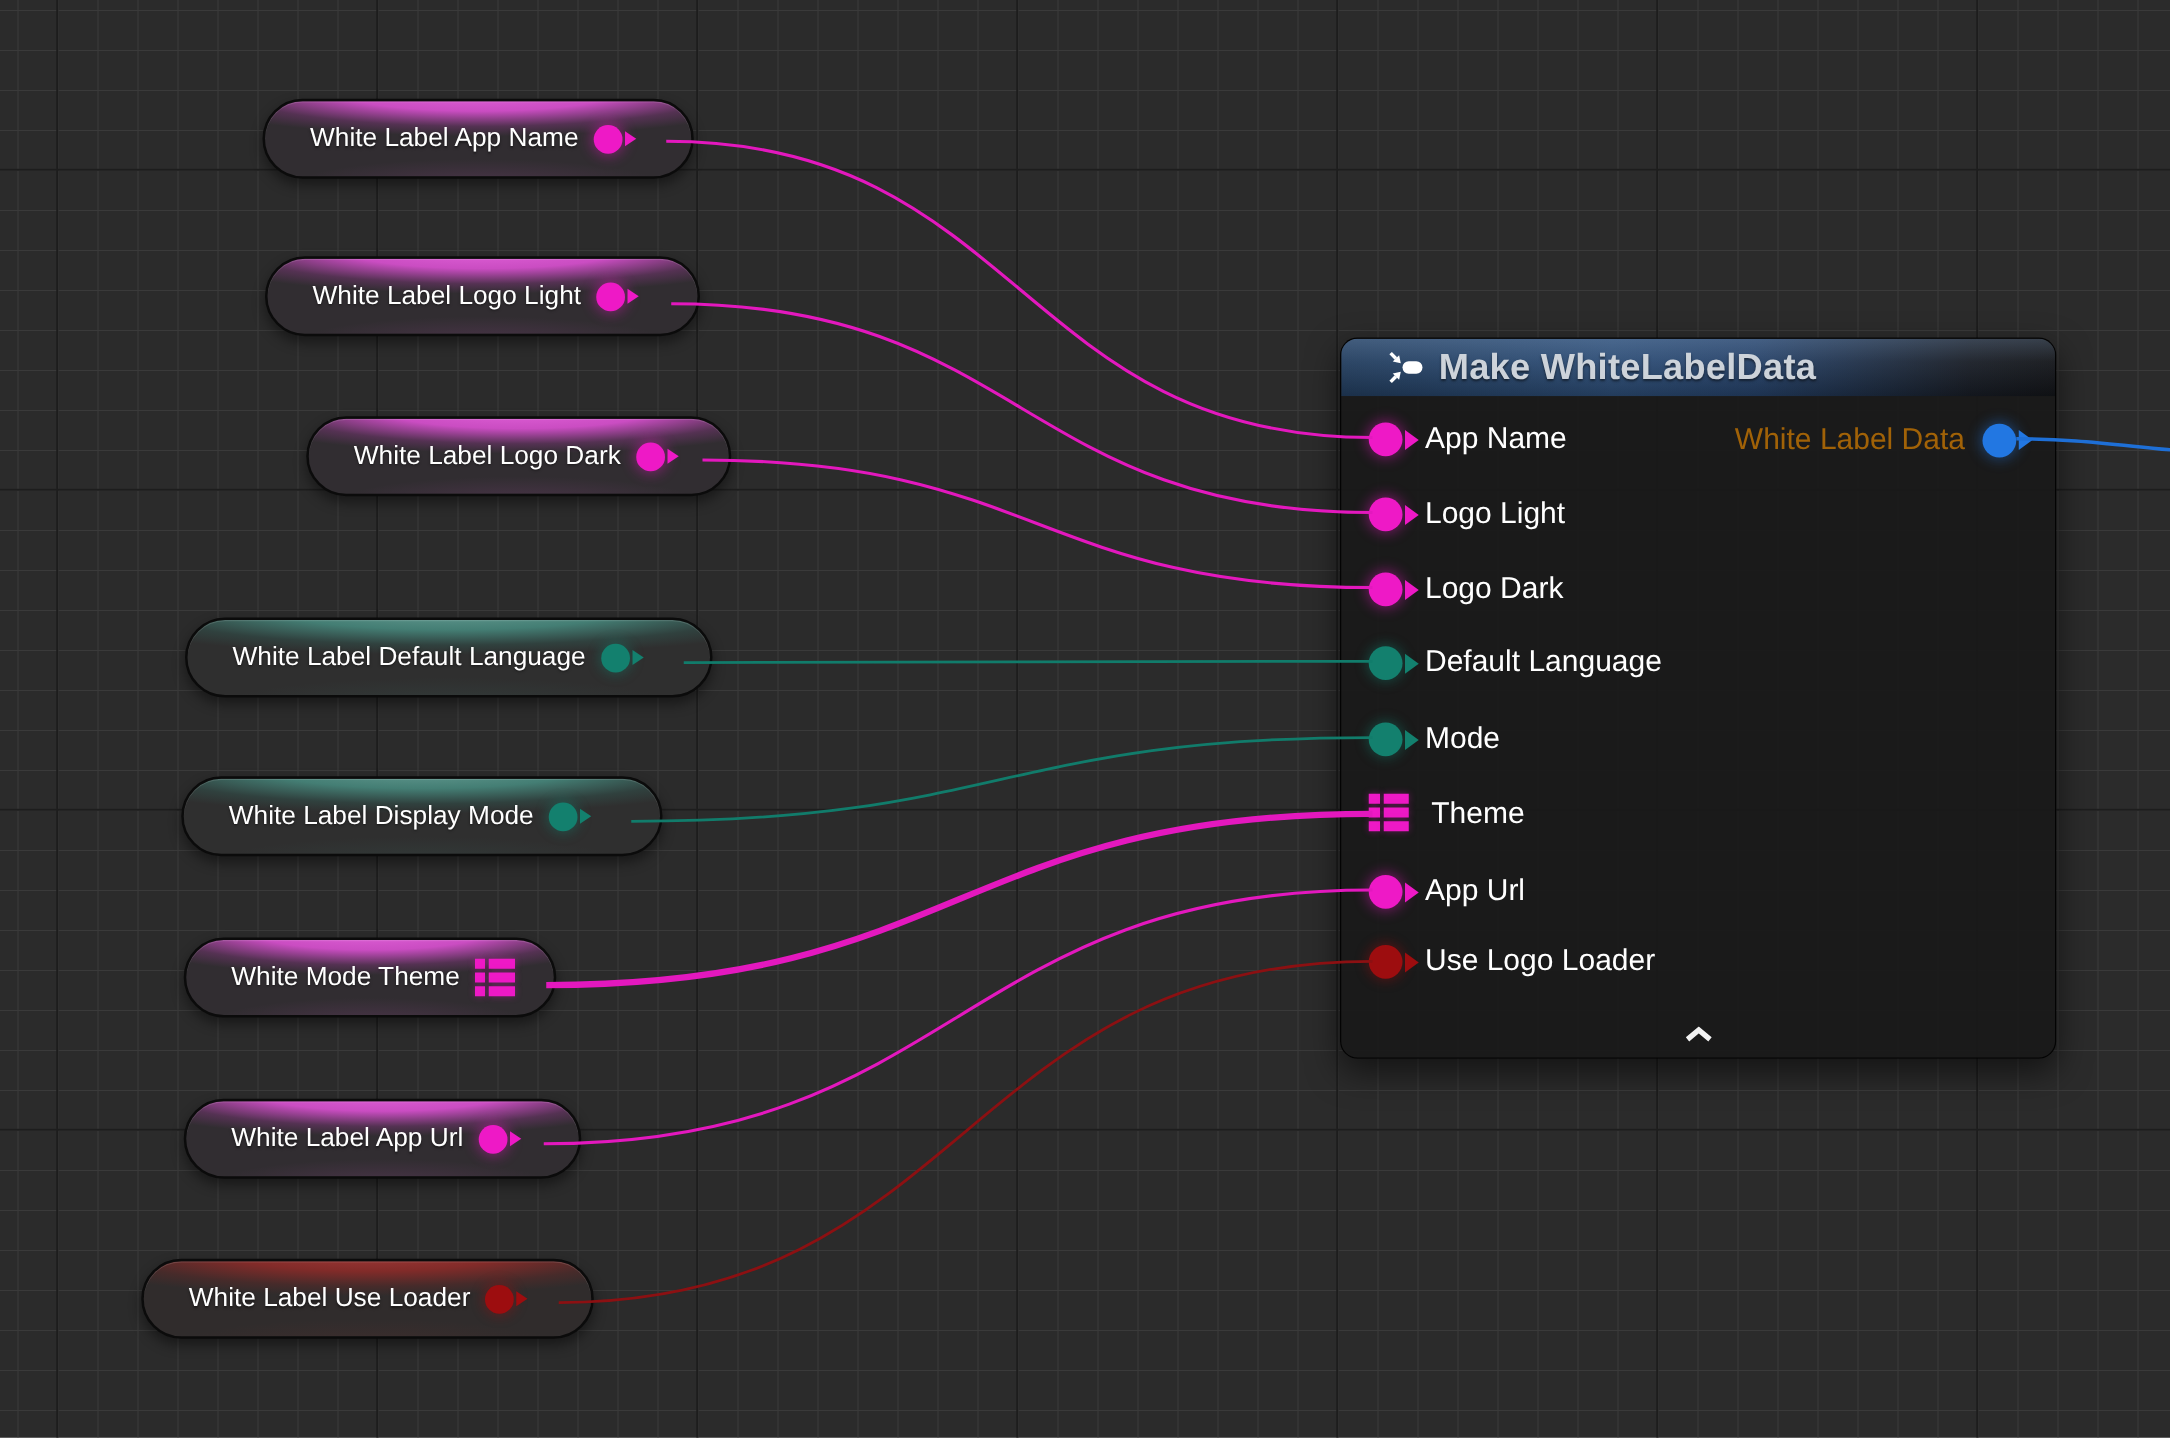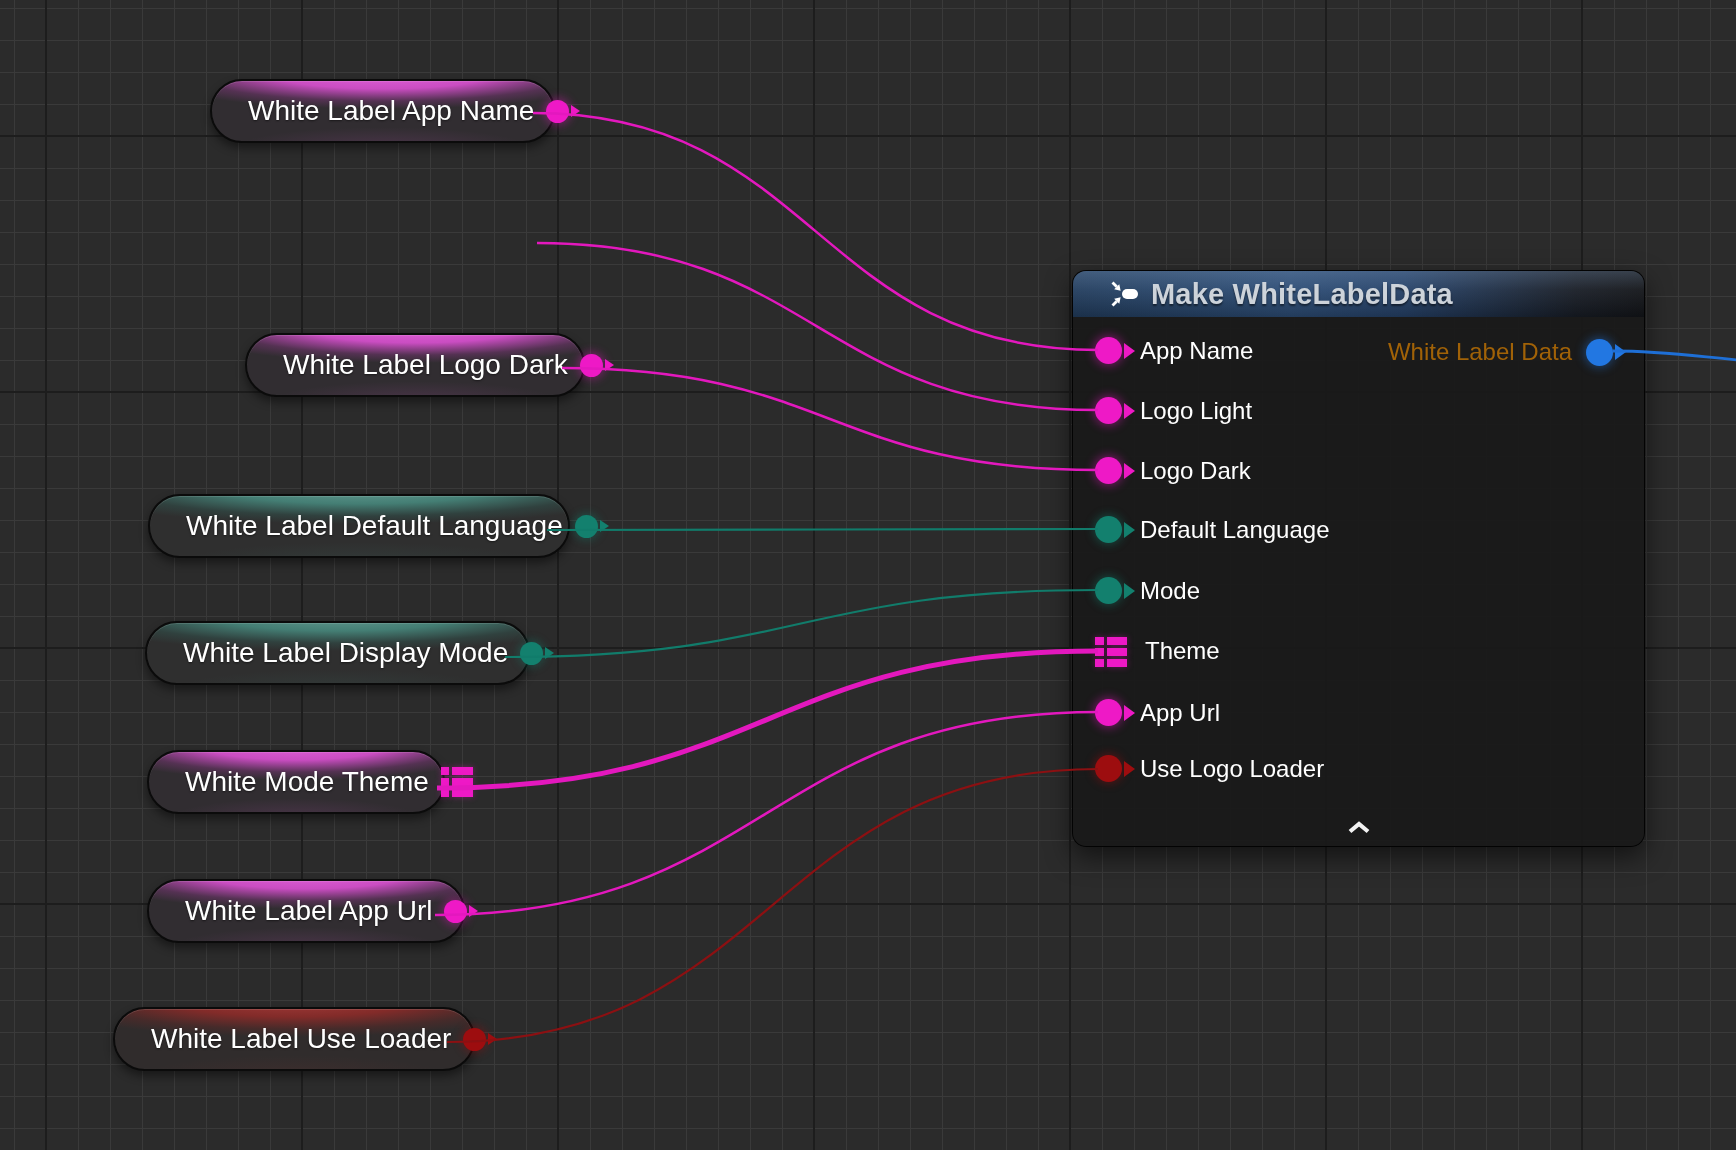--- a/index.html
+++ b/index.html
@@ -13,21 +13,21 @@
       linear-gradient(180deg, #3a3a3a 0 1px, transparent 1px);
     background-size:256px 100%, 100% 256px, 32px 100%, 100% 32px;
     background-position:45px 0, 0 135px, 14px 0, 0 8px;
   }
   
   .pill{position:absolute;height:64px;border-radius:34px;display:flex;align-items:center;
     padding:0 0 0 36px;box-sizing:border-box;
     border:2px solid #0b0b0b;
     box-shadow:0 5px 10px rgba(0,0,0,0.45), inset 0 1px 0 rgba(255,255,255,0.12);
   }
-  .pill .plabel{color:#fff;font-size:28px;white-space:nowrap;text-shadow:0 1px 2px rgba(0,0,0,0.5);}
+  .pill .plabel{color:#fff;font-size:21px;white-space:nowrap;text-shadow:0 1px 2px rgba(0,0,0,0.5);}
   .pill-magenta{background:
      radial-gradient(105% 88% at 50% -15%, #e463dc 0%, #ca4dc2 32%, rgba(148,58,143,0.36) 55%, rgba(0,0,0,0) 70%),
      radial-gradient(62% 50% at 50% 112%, rgba(190,85,184,0.18), rgba(0,0,0,0) 70%),
      #312d31;}
   .pill-teal{background:
      radial-gradient(105% 88% at 50% -15%, #679d94 0%, #447e74 32%, rgba(50,100,92,0.34) 55%, rgba(0,0,0,0) 70%),
      radial-gradient(62% 50% at 50% 112%, rgba(70,130,120,0.14), rgba(0,0,0,0) 70%),
      #2f2f2f;}
   .pill-red{background:
      radial-gradient(105% 88% at 50% -15%, #a43b39 0%, #822b29 32%, rgba(114,40,38,0.34) 55%, rgba(0,0,0,0) 70%),
@@ -57,38 +57,42 @@
     border:1px solid rgba(0,0,0,0.85);border-radius:14px;box-sizing:border-box;
     box-shadow:0 10px 26px rgba(0,0,0,0.55);}
   #makenode .header{position:absolute;left:0;top:0;right:0;height:46px;border-radius:13px 13px 0 0;
     background:
       linear-gradient(180deg, rgba(150,175,205,0.28) 0%, rgba(255,255,255,0.05) 40%, rgba(0,0,0,0.22) 100%),
       linear-gradient(90deg, #223d5e 0%, #2c4c75 38%, #254168 58%, #181d26 88%, #131519 100%);
     display:flex;align-items:center;padding-left:20px;}
   #makenode .header .title{color:#cdd3da;font-size:29px;font-weight:bold;margin-left:12px;
     text-shadow:0 2px 2px rgba(0,0,0,0.5);letter-spacing:0.2px;}
   #makenode .header .micon{margin-left:18px;width:28px;height:28px;}
-  .nrow{position:absolute;left:22px;height:28px;display:flex;align-items:flex-start;}
+  .nrow{position:absolute;left:22px;height:28px;display:flex;align-items:flex-end;}
   .nrow .nlabel{color:#fff;font-size:24px;margin-left:18px;white-space:nowrap;}
   .orow{position:absolute;right:31px;height:28px;display:flex;align-items:center;}
   .orow .nlabel{color:#a16207;font-size:24px;margin-right:14px;white-space:nowrap;}
   .ngrid{display:grid;grid-template-columns:9px 1fr;grid-auto-rows:1fr;gap:3px;width:32px;height:30px;flex:0 0 auto;}
   .ngrid span{background:#ee19c6;box-shadow:0 0 6px rgba(238,25,198,0.35);}
   .chev{position:absolute;left:50%;transform:translateX(-50%);bottom:12px;width:24px;height:13px;cursor:pointer;}
   #wires{position:absolute;left:0;top:0;z-index:40;pointer-events:none;}
   .nodes{position:absolute;inset:0;z-index:10;}
 </style>
 </head>
 <body>
 
 <div id="canvas">
 
   <div class="nodes">
     <div class="pill pill-magenta" style="left:210px;top:79px;width:345px">
       <span class="plabel">White Label App Name</span>
+      <span class="ppin c-magenta"></span>
+    </div>
+    <div class="pill pill-magenta" style="left:212px;top:205px;width:348px">
+      <span class="plabel">White Label Logo Light</span>
       <span class="ppin c-magenta"></span>
     </div>
     <div class="pill pill-magenta" style="left:245px;top:333px;width:340px">
       <span class="plabel">White Label Logo Dark</span>
       <span class="ppin c-magenta"></span>
     </div>
     <div class="pill pill-teal" style="left:145px;top:621px;width:385px">
       <span class="plabel">White Label Display Mode</span>
       <span class="ppin c-teal"></span>
     </div>

